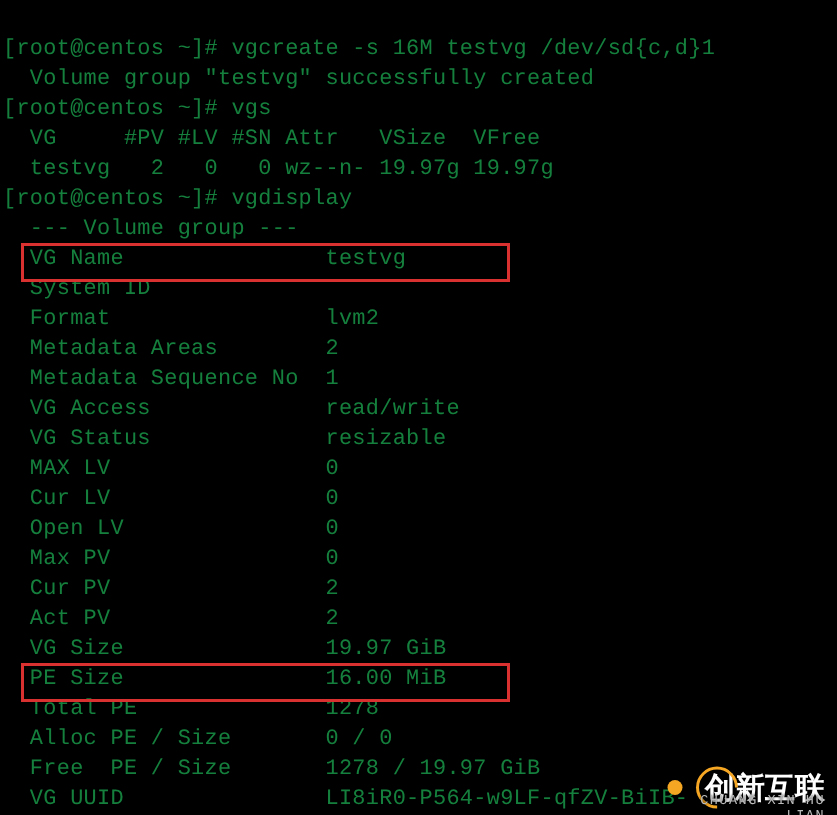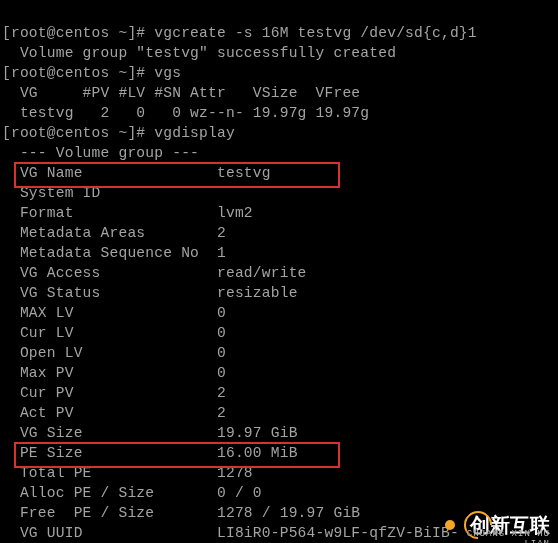--- a/index.html
+++ b/index.html
@@ -7,21 +7,21 @@
     padding: 0;
     background: #000;
     width: 558px;
     height: 543px;
     overflow: hidden;
   }
   pre.term {
     font-family: "Courier New", Consolas, monospace;
     font-size: 14.6px;
     line-height: 20px;
-    color: #a3a3a3;
+    color: #15803d;
     background: #000;
     margin: 0;
     padding: 3px 2px 0 2px;
     white-space: pre;
     letter-spacing: 0.2px;
     position: relative;
   }
   .box {
     position: absolute;
     border: 2px solid #d93030;

